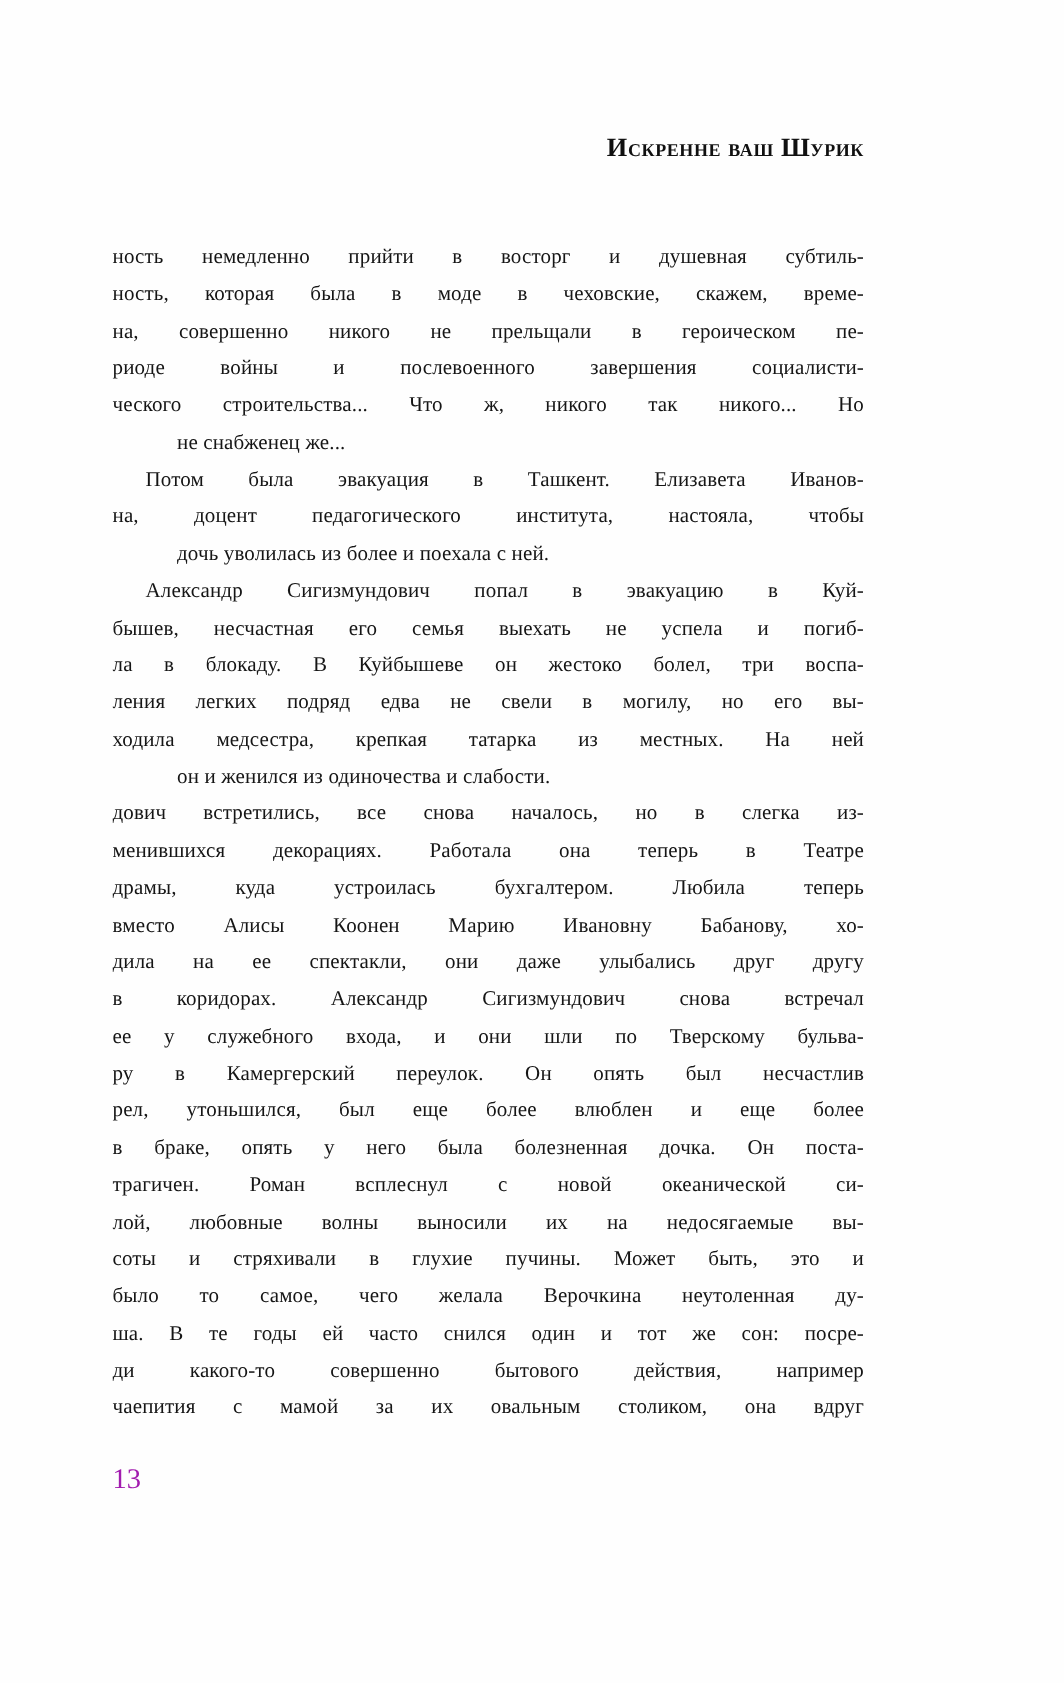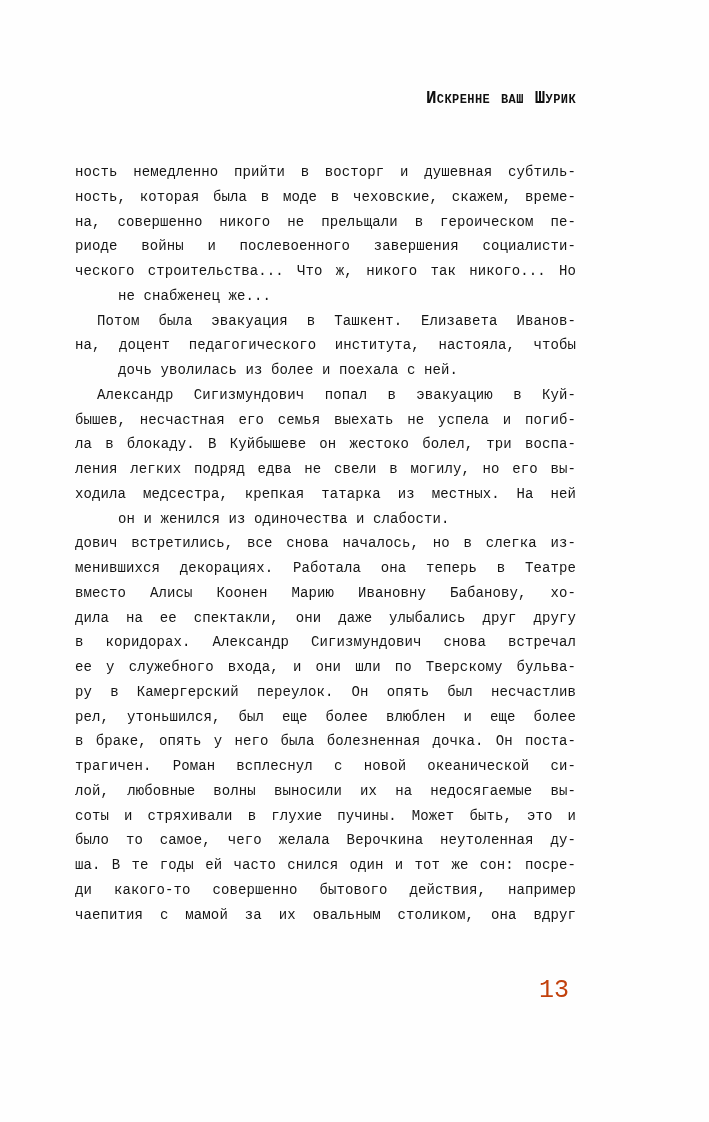--- a/index.html
+++ b/index.html
@@ -6,21 +6,21 @@
     margin: 0;
     padding: 0;
     background: #ffffff;
   }
   .page {
     position: relative;
     width: 709px;
     height: 1122px;
     background: #fefefe;
     color: #151515;
-    font-family: Liberation Mono, monospace;
+    font-family: Liberation Serif, serif;
     overflow: hidden;
   }
   .running-header {
     position: absolute;
     top: 88px;
     left: 75px;
     width: 501px;
     text-align: right;
     font-variant: small-caps;
     font-weight: bold;
@@ -52,23 +52,22 @@
   }
   .line.last {
     text-align-last: left;
     margin-left: 43px;
   }
   .folio {
     position: absolute;
     top: 976px;
     left: 75px;
     width: 494px;
-    text-align: right;
-    font-size: 25px;
-    color: #c2410c;
+    font-size: 19px;
+    color: #a21caf;
   }
 </style>
 </head>
 <body>
 
 <div class="page">
   <div class="running-header">Искренне ваш Шурик</div>
 
   <div class="text-block">
       <div class="paragraph">
@@ -88,20 +87,21 @@
         <div class="line indent">Александр Сигизмундович попал в эвакуацию в Куй-</div>
         <div class="line">бышев, несчастная его семья выехать не успела и погиб-</div>
         <div class="line">ла в блокаду. В Куйбышеве он жестоко болел, три воспа-</div>
         <div class="line">ления легких подряд едва не свели в могилу, но его вы-</div>
         <div class="line">ходила медсестра, крепкая татарка из местных. На ней</div>
         <div class="line last">он и женился из одиночества и слабости.</div>
       </div>
       <div class="paragraph">
         <div class="line">дович встретились, все снова началось, но в слегка из-</div>
         <div class="line">менившихся декорациях. Работала она теперь в Театре</div>
+        <div class="line">драмы, куда устроилась бухгалтером. Любила теперь</div>
         <div class="line">вместо Алисы Коонен Марию Ивановну Бабанову, хо-</div>
         <div class="line">дила на ее спектакли, они даже улыбались друг другу</div>
         <div class="line">в коридорах. Александр Сигизмундович снова встречал</div>
         <div class="line">ее у служебного входа, и они шли по Тверскому бульва-</div>
         <div class="line">ру в Камергерский переулок. Он опять был несчастлив</div>
         <div class="line">рел, утоньшился, был еще более влюблен и еще более</div>
         <div class="line">в браке, опять у него была болезненная дочка. Он поста-</div>
         <div class="line">трагичен. Роман всплеснул с новой океанической си-</div>
         <div class="line">лой, любовные волны выносили их на недосягаемые вы-</div>
         <div class="line">соты и стряхивали в глухие пучины. Может быть, это и</div>

